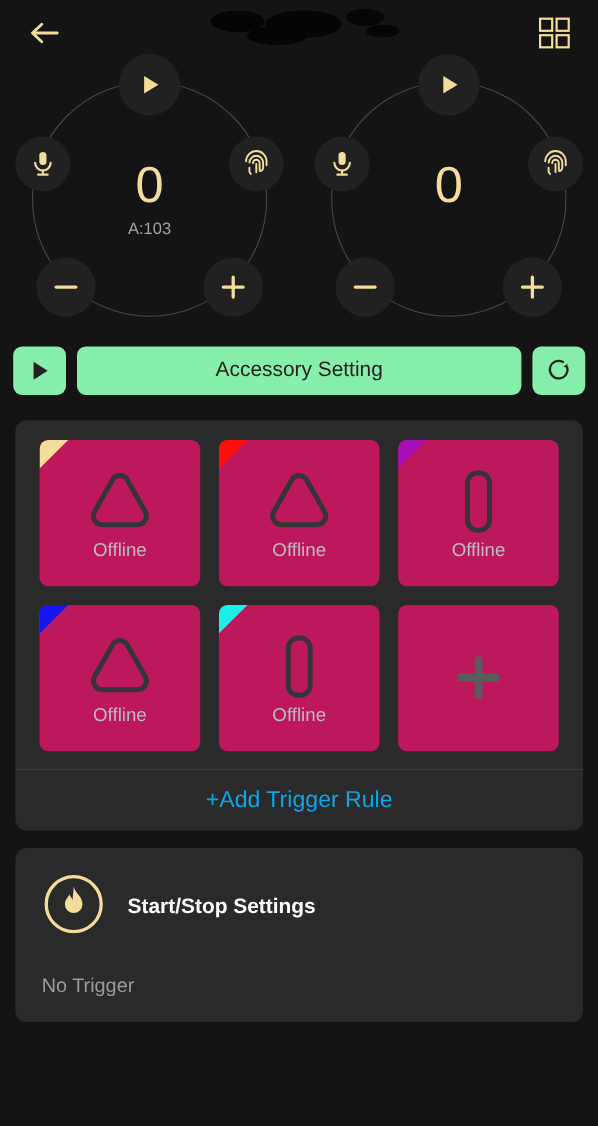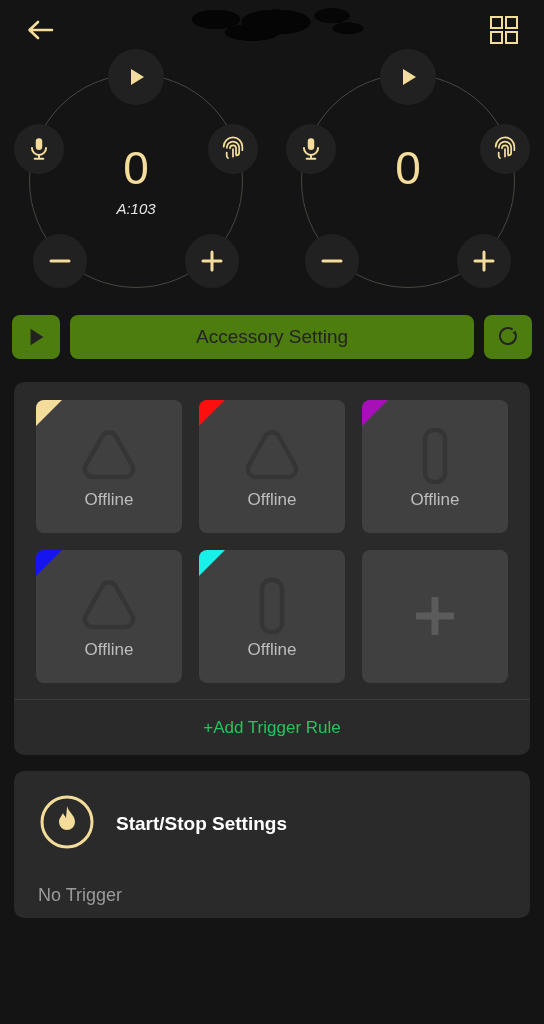--- a/index.html
+++ b/index.html
@@ -47,67 +47,67 @@
   .node.mic    { left:14px;  top:64px; }
   .node.finger { right:14px; top:64px; }
   .node.minus  { left:33px;  top:174px; width:54px; height:54px; }
   .node.plus   { right:33px; top:174px; width:54px; height:54px; }
   .dial-value {
     position:absolute; left:0; right:0; top:85px; text-align:center;
     font-size:46px; color:#F4DD9B; line-height:1; font-weight:400;
   }
   .dial-label {
     position:absolute; left:0; right:0; top:140px; text-align:center;
-    font-size:15px; color:#e5e5e5;font-style:italic;
+    font-size:15px; color:#a3a3a3;
   }
 
   
   .action-row {
     display:flex; align-items:center; gap:10px;
     padding:0 12px; height:58px; margin-top:8px;
   }
   .btn-gold {
-    background:#4d7c0f; border-radius:8px; color:#242220;
+    background:#86efac; border-radius:8px; color:#242220;
     display:flex; align-items:center; justify-content:center; cursor:pointer;
   }
   .btn-gold.square { width:48px; height:44px; flex:0 0 48px; }
   .btn-gold.wide   { flex:1; height:44px; font-size:19px; }
 
   
   .panel {
     margin:16px 14px 0 14px; background:#2A2A2A; border-radius:10px;
     overflow:hidden;
   }
   .acc-grid {
     display:grid; grid-template-columns:repeat(3,1fr);
     gap:17px; padding:18px 22px 16px 22px;
   }
   .acc-card {
-    position:relative; height:133px; background:#404040; border-radius:8px;
+    position:relative; height:133px; background:#be185d; border-radius:8px;
     display:flex; flex-direction:column; align-items:center; justify-content:center;
     overflow:hidden; cursor:pointer;
   }
   .corner {
     position:absolute; left:0; top:0; width:0; height:0;
     border-top:26px solid #F4DD9B; border-right:26px solid transparent;
   }
   .acc-icon { height:64px; display:flex; align-items:center; justify-content:center; margin-bottom:2px; }
   .acc-label { font-size:17px; color:#BDBDBD; }
   .acc-card.add { justify-content:center; }
 
   .trigger-bar {
     border-top:1px solid #3a3a3a;
     height:56px; display:flex; align-items:center; justify-content:center;
-    font-size:17px; color:#22c55e; cursor:pointer;
+    font-size:21px; color:#0ea5e9; cursor:pointer;
   }
 
   
   .ss-panel {
     margin:16px 14px 0 14px; background:#2A2A2A; border-radius:10px;
-    padding:22px 24px 12px 24px;
+    padding:22px 24px 22px 24px;
   }
   .ss-head { display:flex; align-items:center; gap:20px; }
   .ss-title { font-size:19px; font-weight:bold; color:#FFFFFF; }
   .ss-sub { margin-top:30px; font-size:18px; color:#9A9A9A; }
 </style>
 </head>
 <body>
 
 <div class="screen">
 

